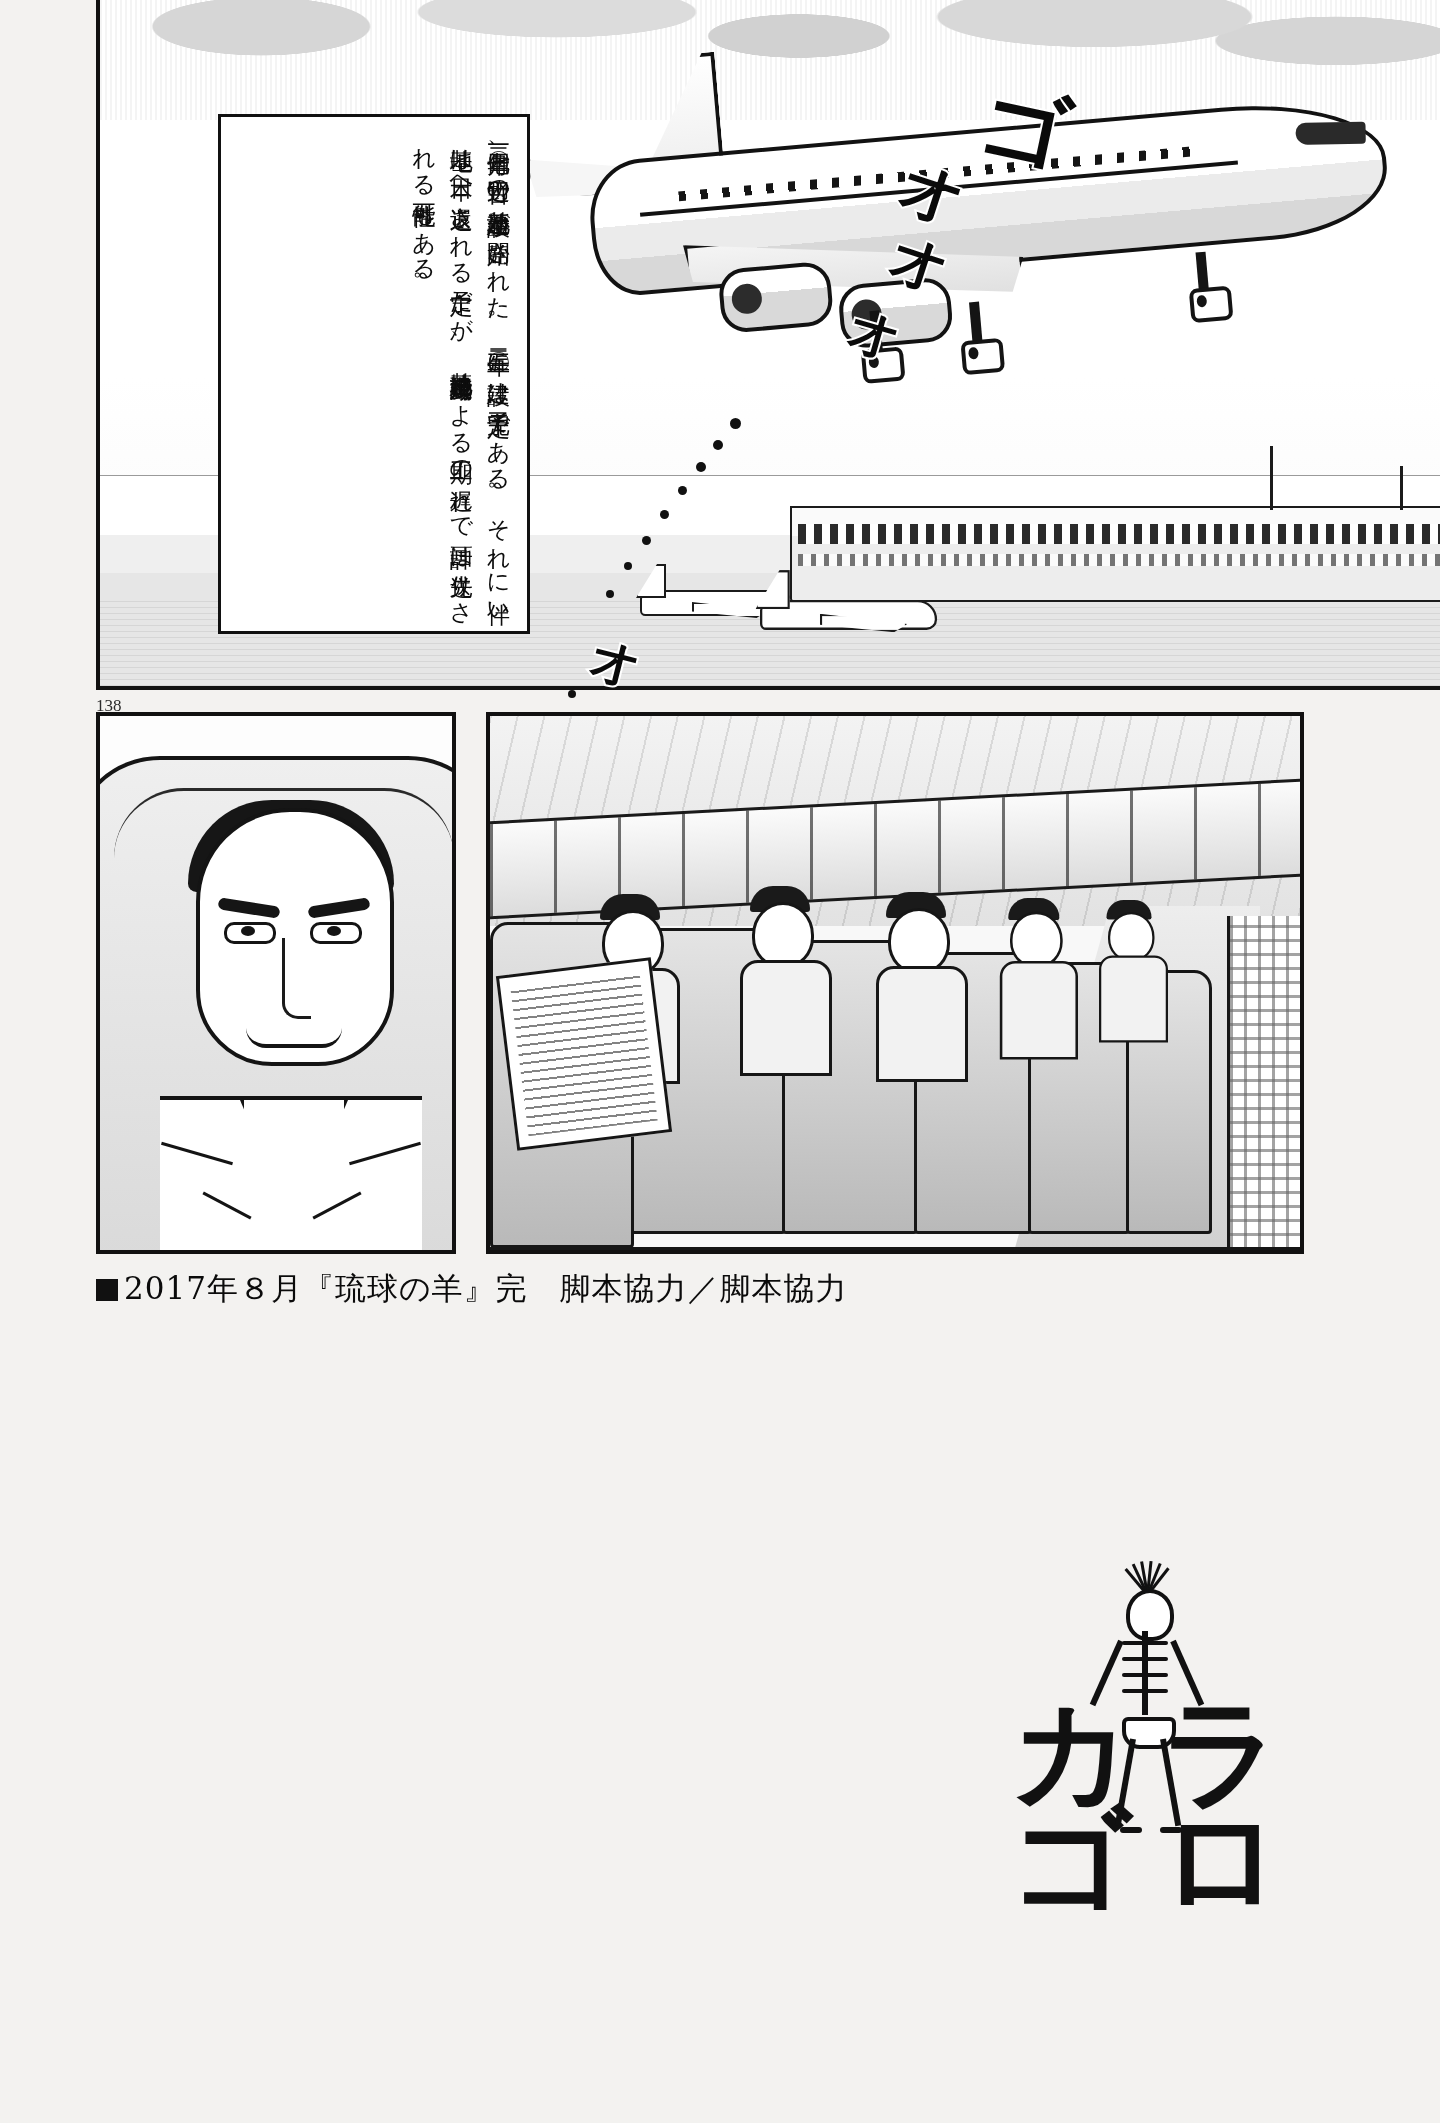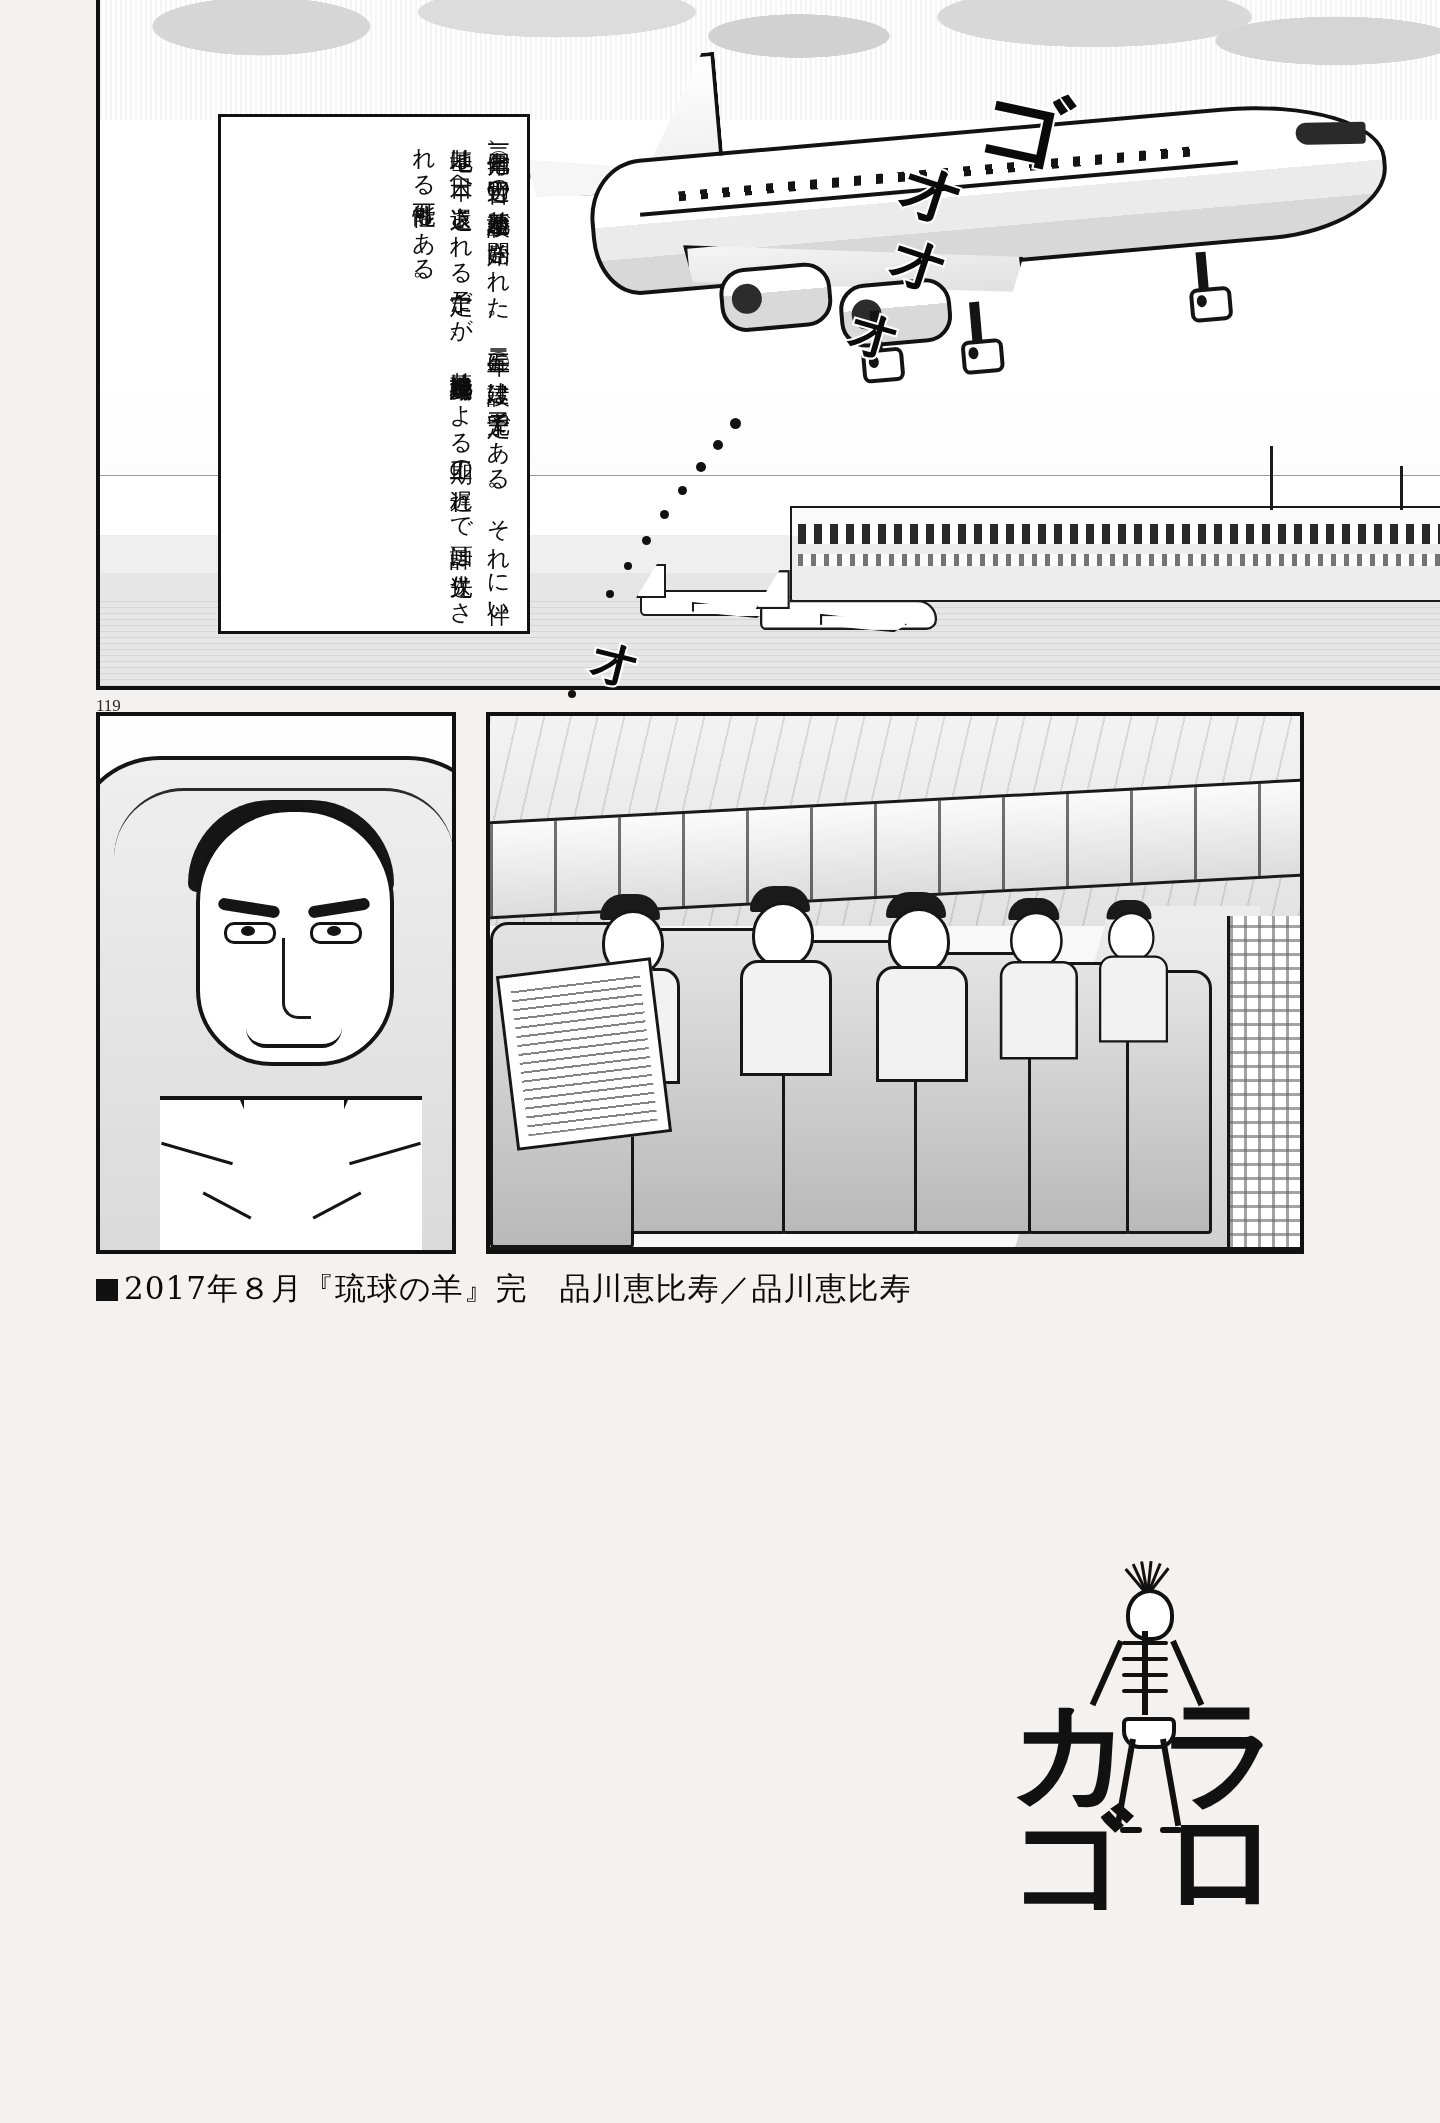--- a/index.html
+++ b/index.html
@@ -408,21 +408,21 @@
     <div class="dot" style="left:528px;top:806px;width:7px;height:7px;"></div>
     <div class="dot" style="left:520px;top:838px;width:7px;height:7px;"></div>
     <div class="dot" style="left:514px;top:870px;width:7px;height:7px;"></div>
     <div class="dot" style="left:510px;top:902px;width:7px;height:7px;"></div>
     <div class="dot" style="left:508px;top:934px;width:6px;height:6px;"></div>
     <div class="dot" style="left:506px;top:966px;width:6px;height:6px;"></div>
     <div class="dot" style="left:506px;top:998px;width:6px;height:6px;"></div>
   </div>
   <div class="sfx sfx-o4" style="position: absolute; left: 590px; top: 630px;">オ</div>
 
-  <div class="pageno">119</div>
+  <div class="pageno">138</div>
 
   <div class="panel-face">
     <div class="seatback"></div>
     <div class="hair"></div>
     <div class="head"></div>
     <div class="brow l"></div>
     <div class="brow r"></div>
     <div class="eye l"></div>
     <div class="eye r"></div>
     <div class="nose"></div>
@@ -473,21 +473,21 @@
       <div class="p-head" style="left:0;top:16px;"></div>
       <div class="p-body" style="left:-12px;top:74px;"></div>
     </div>
 
     <div class="newspaper"></div>
     <div class="curtain"></div>
     <div class="floorline"></div>
   </div>
 
   <div class="caption">
-    <span class="sq"></span><span>2017年８月『琉球の羊』完　品川恵比寿／品川恵比寿</span>
+    <span class="sq"></span><span>2017年８月『琉球の羊』完　脚本協力／脚本協力</span>
   </div>
 
   <div class="logo">
     <div class="logo-glyphs">
       <span class="g g1">カ</span>
       <span class="g g2">ラ</span>
       <span class="g g3">ゴ</span>
       <span class="g g4">ロ</span>
     </div>
     <div class="skeleton">

